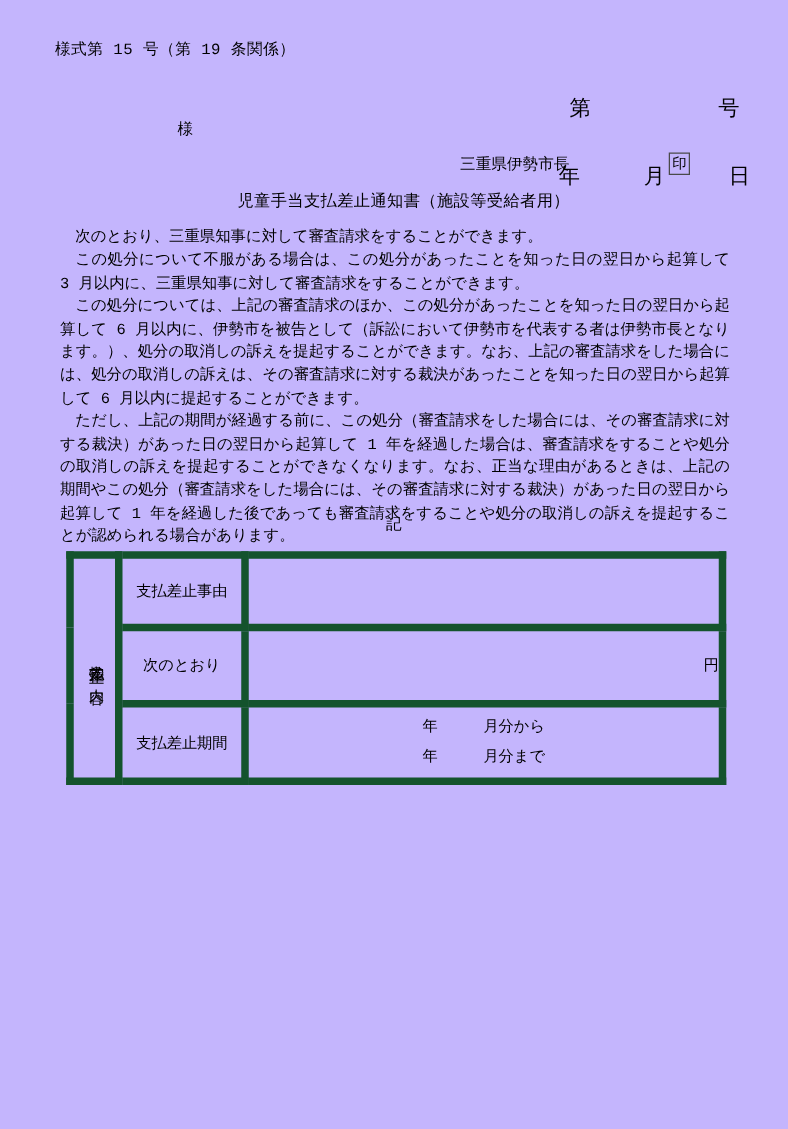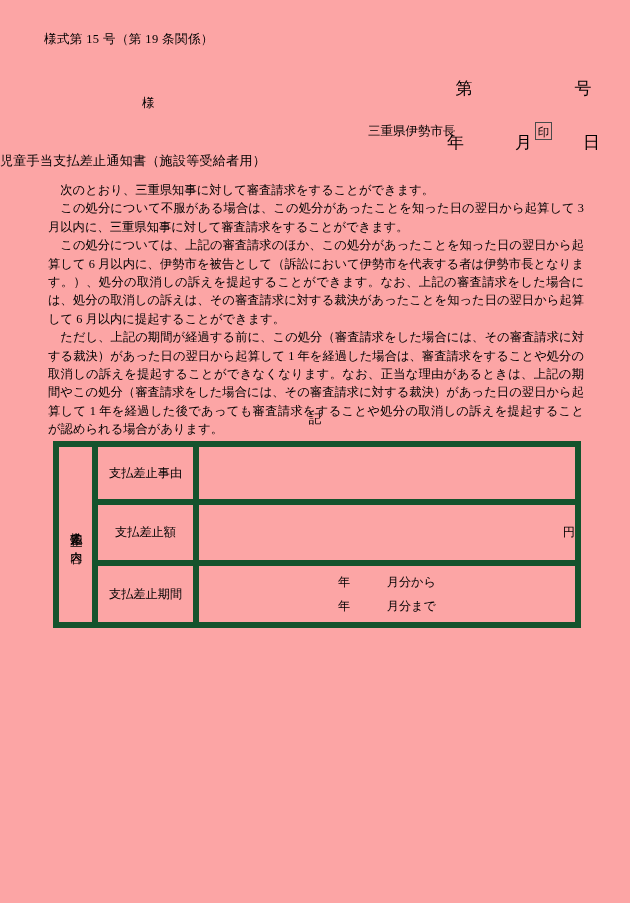--- a/index.html
+++ b/index.html
@@ -8,22 +8,23 @@
     background: #ffffff;
   }
   body {
     font-family: "Liberation Serif", "DejaVu Serif", serif;
     color: #000000;
   }
   .page {
     position: relative;
     width: 630px;
     height: 903px;
-    background: #fca5a5;
+    background: #c4b5fd;
     overflow: hidden;
+    font-family: Liberation Mono, monospace;
   }
 
   
   .form-no {
     position: absolute;
     left: 44px;
     top: 31px;
     font-size: 12.5px;
     letter-spacing: 0.4px;
     white-space: nowrap;
@@ -67,24 +68,24 @@
     border: 1px solid #4a4a4a;
     font-size: 11.5px;
     line-height: 18px;
     text-align: center;
     box-sizing: border-box;
   }
 
   
   .doc-title {
     position: absolute;
-    left: 0;
+    left: 16px;
     right: 0;
     top: 152px;
-    text-align: left;
+    text-align: center;
     font-size: 13px;
     letter-spacing: 0.3px;
   }
 
   
   .body-block {
     position: absolute;
     left: 48px;
     top: 181px;
     width: 536px;
@@ -199,21 +200,21 @@
     </colgroup>
     <tbody>
       <tr>
         <td class="vlabel-cell" rowspan="3">
           <span class="vlabel-text">支払差止の内容</span>
         </td>
         <td class="row-label row-reason">支払差止事由</td>
         <td class="value-cell row-reason"></td>
       </tr>
       <tr>
-        <td class="row-label row-amount">支払差止額</td>
+        <td class="row-label row-amount">次のとおり</td>
         <td class="value-cell amount-value row-amount">円</td>
       </tr>
       <tr>
         <td class="row-label row-period">支払差止期間</td>
         <td class="value-cell period-value row-period">
           <div class="period-line">年　　　月分から</div>
           <div class="period-line">年　　　月分まで</div>
         </td>
       </tr>
     </tbody>

